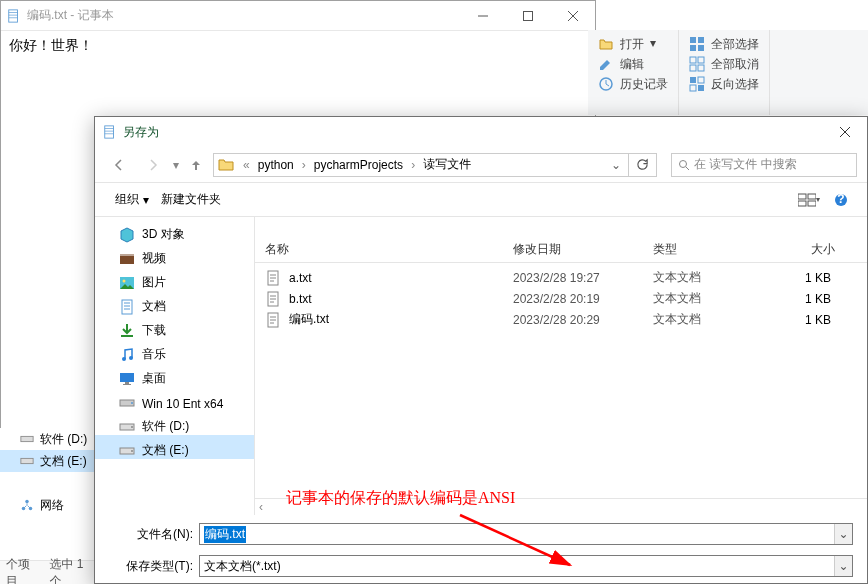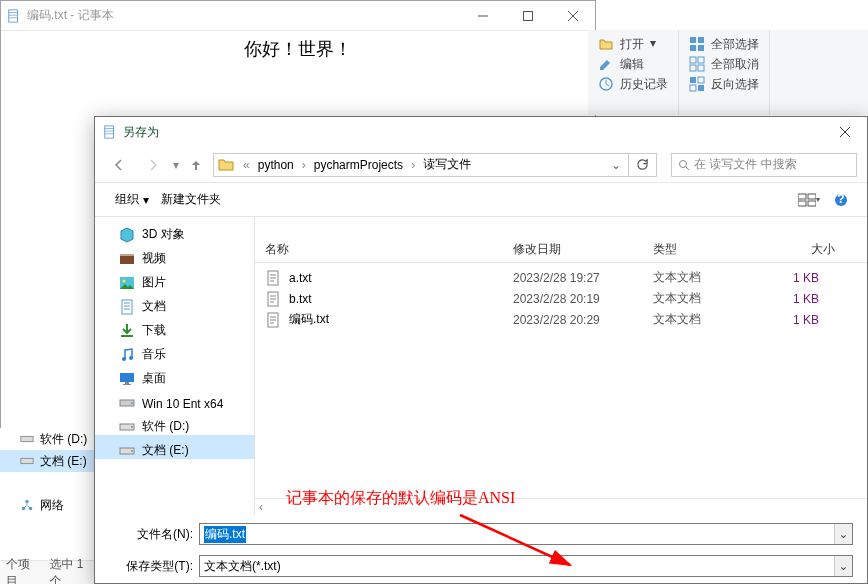--- a/index.html
+++ b/index.html
@@ -7,21 +7,21 @@
 
 
 .notepad-window { position: absolute; left: 0; top: 0; width: 596px; height: 584px; background: #fff; border: 1px solid #a0a0a0; }
 .notepad-titlebar { height: 30px; display: flex; align-items: center; padding-left: 6px; background: #fff; border-bottom: 1px solid #e8e8e8; }
 .notepad-icon-svg { width: 14px; height: 14px; margin-right: 6px; }
 .notepad-title { color: #999; font-size: 12px; flex: 1; }
 .win-btns { display: flex; }
 .win-btn { width: 45px; height: 29px; display: flex; align-items: center; justify-content: center; color: #555; }
 .notepad-menubar { height: 20px; display: flex; align-items: center; padding-left: 4px; gap: 2px; border-bottom: 1px solid #f0f0f0; }
 .menu-item { padding: 2px 6px; color: #000; }
-.notepad-content { padding: 6px 8px; font-size: 18px; color: #000; font-family: "SimSun", serif; text-align: center; }
+.notepad-content { padding: 6px 8px; font-size: 14px; color: #000; font-family: "SimSun", serif; }
 
 
 .ribbon-bg { position: absolute; right: 0; top: 30px; width: 280px; height: 85px; background: #f5f6f7; display: flex; }
 .ribbon-group { padding: 6px 10px; border-right: 1px solid #e1e1e1; }
 .ribbon-row { display: flex; align-items: flex-start; gap: 6px; margin-bottom: 3px; color: #444; }
 .ribbon-icon { width: 16px; height: 16px; }
 
 
 .saveas-dialog { position: absolute; left: 94px; top: 116px; width: 774px; height: 468px; background: #fff; border: 1px solid #707070; box-shadow: 0 4px 20px rgba(0,0,0,0.3); }
 .dialog-titlebar { height: 30px; display: flex; align-items: center; padding-left: 8px; background: #fff; }
@@ -58,21 +58,21 @@
 .fh-name { width: 248px; }
 .fh-date { width: 140px; }
 .fh-type { width: 140px; }
 .fh-size { width: 50px; text-align: right; }
 .file-list { flex: 1; padding-top: 4px; overflow: hidden; }
 .file-row { display: flex; height: 21px; align-items: center; padding-left: 10px; }
 .file-icon { width: 16px; height: 16px; margin-right: 8px; }
 .fn-name { width: 224px; color: #000; }
 .fn-date { width: 140px; color: #555; }
 .fn-type { width: 140px; color: #555; }
-.fn-size { width: 50px; text-align: left; color: #701a75; }
+.fn-size { width: 50px; text-align: center; color: #000000; }
 .file-scroll-h { height: 17px; border-top: 1px solid #e5e5e5; display: flex; align-items: center; padding-left: 4px; color: #888; }
 
 .bottom-area { padding: 8px 14px 10px 14px; }
 .field-row { display: flex; align-items: center; margin-bottom: 10px; }
 .field-label { width: 90px; text-align: right; padding-right: 6px; color: #000; }
 .field-input { flex: 1; height: 22px; border: 1px solid #7a7a7a; padding: 0 4px; background: #fff; display: flex; align-items: center; position: relative; }
 .selected-text { background: #0078d7; color: #fff; padding: 0 1px; }
 .combo-arrow { position: absolute; right: 0; top: 0; width: 18px; height: 100%; display: flex; align-items: center; justify-content: center; border-left: 1px solid #ccc; color: #555; background: #f0f0f0; }
 
 

